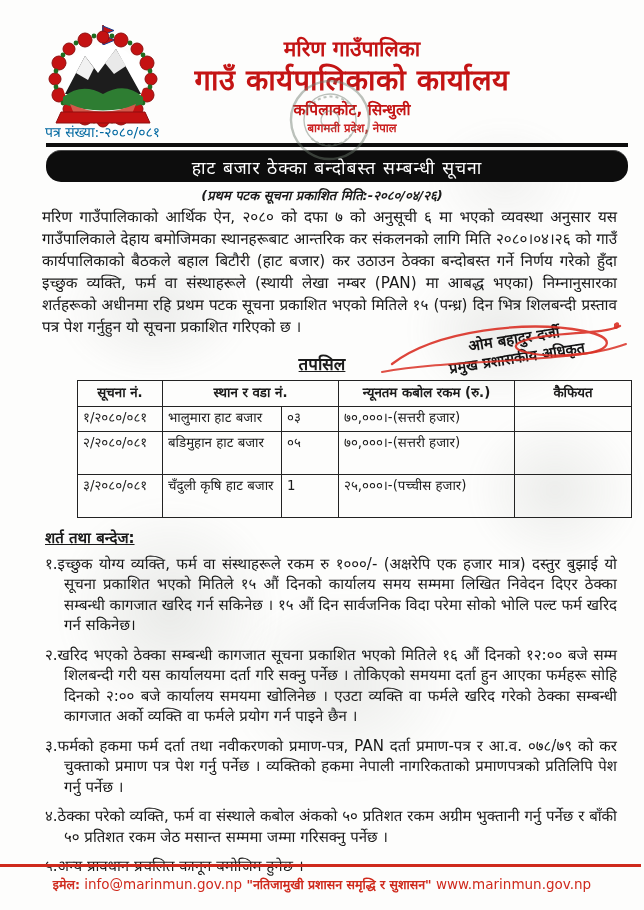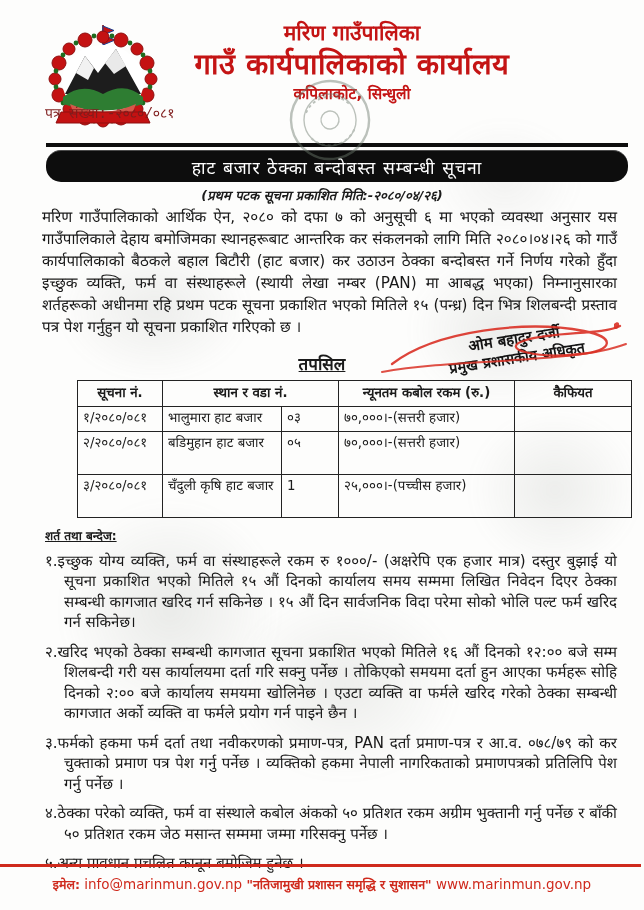--- a/index.html
+++ b/index.html
@@ -8,26 +8,26 @@
     background:#fdfdfc;overflow:hidden;
     font-family:"DejaVu Sans",sans-serif;color:#1b1b1b;
   }
   
   .blob{position:absolute;border-radius:50%;filter:blur(7px);pointer-events:none;z-index:0;}
   .content{position:relative;z-index:1;}
 
   
   .header{position:relative;height:141px;}
   .emblem{position:absolute;left:42px;top:24px;width:122px;height:106px;}
-  .titles{padding:22px 40px 0 100px;text-align:center;line-height:1.12;}
+  .titles{padding:38px 40px 0 100px;text-align:center;line-height:1.12;}
   .t1{color:#c41414;font-weight:bold;font-size:21px;}
   .t2{color:#c41414;font-weight:bold;font-size:29px;margin-top:2px;letter-spacing:.5px;}
   .t3{color:#c41414;font-weight:bold;font-size:15.5px;margin-top:6px;}
   .t4{color:#c22;font-weight:bold;font-size:11.5px;margin-top:3px;}
-  .letter-no{position:absolute;left:45px;top:103px;font-size:14px;color:#7f1d1d;font-family:Liberation Mono, monospace;}
+  .letter-no{position:absolute;left:45px;top:122px;font-size:14px;color:#0369a1;}
   .round-stamp{position:absolute;left:288px;top:78px;width:84px;height:84px;opacity:.45;transform:rotate(-12deg);}
 
   
   .banner-wrap{margin:2px 16px 0 46px;}
   .banner-topline{height:4px;background:#0d0d0d;}
   .banner-bar{
     margin-top:3px;background:#0d0d0d;color:#fff;height:31px;
     display:flex;align-items:center;justify-content:center;
     font-size:17.5px;letter-spacing:1px;border-top:1px solid #4a4a4a;border-radius:15px;
   }
@@ -45,21 +45,21 @@
   table.notice{border-collapse:collapse;margin:5px 0 0 77px;table-layout:fixed;padding-left:16px;}
   table.notice th,table.notice td{
     border:1.6px solid #232323;font-size:13.3px;padding:2px 5px;
     vertical-align:top;line-height:1.38;overflow:hidden;
   }
   table.notice th{font-weight:bold;text-align:center;padding:3px 4px;}
   td.c-no{width:74px;}  td.c-pl{width:108px;}
   td.c-wd{width:46px;}  td.c-am{width:165px;} td.c-rm{width:106px;}
 
   
-  .terms-head{margin:9px 0 0 45px;font-weight:bold;font-size:12px;}
+  .terms-head{margin:9px 0 0 45px;font-weight:bold;font-size:15px;}
   .terms-head span{text-decoration:underline;}
   .terms{margin:7px 27px 0 45px;}
   .term{
     font-size:15px;line-height:20.5px;text-align:justify;
     padding-left:19px;text-indent:-19px;margin:0 0 9px 0;color:#181818;
   }
 
   
   .sig-stamp{
     position:absolute;left:398px;top:330px;width:235px;z-index:5;
@@ -148,20 +148,21 @@
 
         <path d="M28 80 Q61 95 94 80 L90 90 Q61 99 32 90 Z" fill="#d4584a"></path>
 
         <path d="M19 88 L103 88 L108 99 L14 99 Z" fill="#c41212" stroke="#8f0f0f" stroke-width="1"></path>
       </svg>
 
       <div class="titles">
         <div class="t1">मरिण गाउँपालिका</div>
         <div class="t2">गाउँ कार्यपालिकाको कार्यालय</div>
         <div class="t3">कपिलाकोट, सिन्धुली</div>
+        <div class="t4">बागमती प्रदेश, नेपाल</div>
       </div>
 
       <svg class="round-stamp" viewBox="0 0 84 84" aria-hidden="true">
         <circle cx="42" cy="42" r="39" fill="none" stroke="#6d7a6d" stroke-width="2.4"></circle>
         <circle cx="42" cy="42" r="26" fill="none" stroke="#6d7a6d" stroke-width="1.4"></circle>
         <circle cx="42" cy="42" r="9" fill="none" stroke="#6d7a6d" stroke-width="1.4"></circle>
         <path d="M20 30 A27 27 0 0 1 64 30" fill="none" stroke="#6d7a6d" stroke-width="2" stroke-dasharray="3 3"></path>
         <path d="M20 56 A27 27 0 0 0 64 56" fill="none" stroke="#6d7a6d" stroke-width="2" stroke-dasharray="3 3"></path>
       </svg>
 

